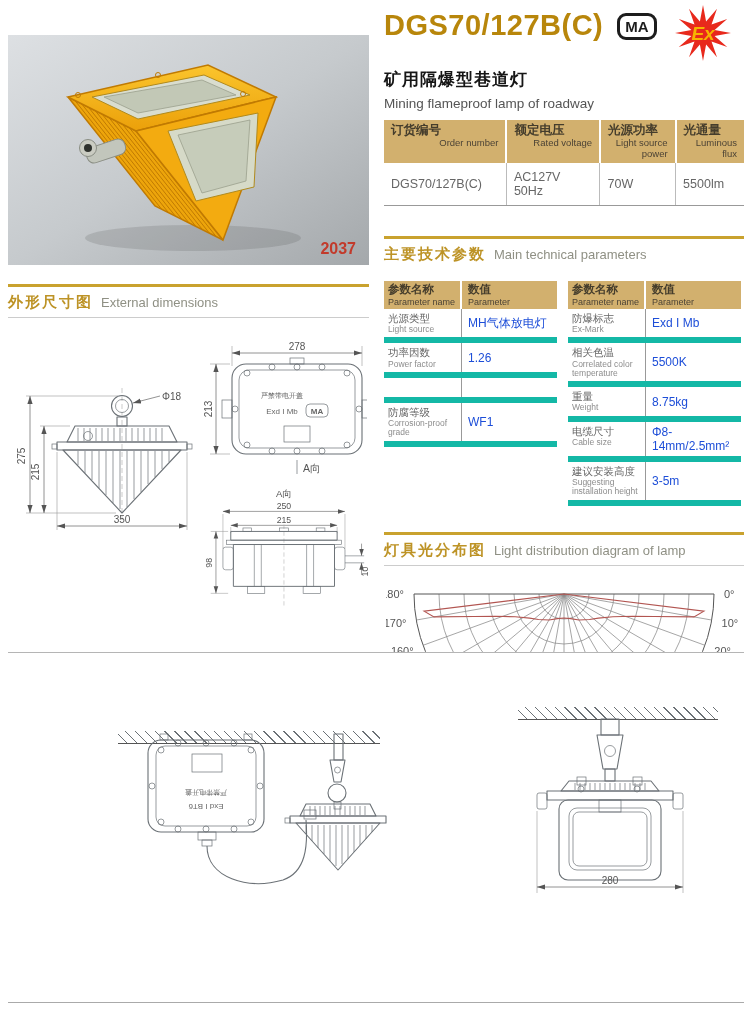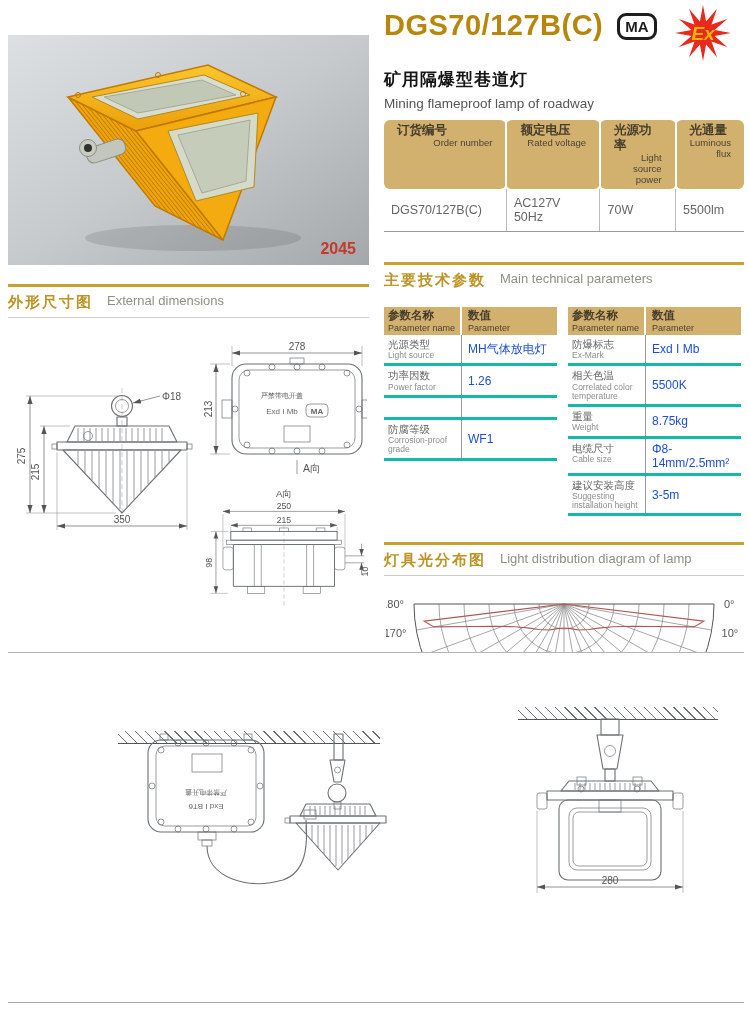--- a/index.html
+++ b/index.html
@@ -9,53 +9,53 @@
   .col-left{width:361px;flex:none;}
   .col-right{flex:1;min-width:0;}
 
   
   .photo{margin-top:27px;height:230px;position:relative;}
   .photo svg{display:block;}
   .photo .code{position:absolute;right:13px;bottom:7px;color:#c23a2b;font-weight:bold;font-size:16px;}
 
   
   .goldline{height:3px;background:#c9a22e;}
-  .sec-title{display:flex;align-items:flex-start;gap:14px;margin:6px 0 5px;}
+  .sec-title{display:flex;align-items:center;gap:8px;margin:6px 0 5px;}
   .sec-cn{font-size:15px;font-weight:bold;color:#bd9326;letter-spacing:2px;}
   .sec-en{font-size:13px;color:#8f9084;}
   .subline{border-top:1px solid #ccc;}
 
   
   .brand-row{display:flex;align-items:flex-start;gap:14px;}
   .model{font-size:29px;font-weight:bold;color:#b8860b;line-height:1.05;margin-top:2px;letter-spacing:0.5px;}
   .ma-badge{margin-top:5px;border:3px solid #1d1d1d;border-radius:9px;padding:0 5px;
             font-size:15px;font-weight:bold;color:#1d1d1d;line-height:21px;}
   .ex-badge{margin-top:-3px;}
   .sub-cn{font-size:17px;font-weight:bold;color:#161616;margin-top:3px;letter-spacing:1px;}
   .sub-en{font-size:13.5px;color:#555;margin:5px 0 9px;}
 
   
   .otable{width:100%;border-collapse:collapse;table-layout:fixed;}
-  .otable th{background:#d2b06e;text-align:left;padding:3px 13px;border-right:2px solid #fff;vertical-align:top;border-radius:6px;}
+  .otable th{background:#d2b06e;text-align:left;padding:3px 7px;border-right:2px solid #fff;vertical-align:top;}
   .otable th:last-child{border-right:none;}
   .th-cn{display:block;font-size:12.5px;font-weight:bold;color:#453d2c;line-height:1.2;}
   .th-en{display:block;font-size:9.5px;font-weight:normal;color:#4c4335;line-height:1.15;text-align:right;}
   .otable td{font-size:12.5px;color:#666;padding:7px 7px;border-right:1px solid #bbb;border-bottom:1px solid #999;}
   .otable td:last-child{border-right:none;}
 
   
   .tech-sec{margin-top:30px;}
   .ptables{display:flex;gap:11px;margin-top:17px;}
   .ptable{width:173px;flex:none;}
   .phead{display:flex;background:#d2b06e;}
   .phead .pn{width:78px;border-right:2px solid #fff;padding:2px 4px;box-sizing:border-box;}
   .phead .pv{flex:1;padding:2px 6px;}
   .phead .cn{display:block;font-size:11.5px;font-weight:bold;color:#453d2c;line-height:1.2;}
   .phead .en{display:block;font-size:9px;color:#4c4335;line-height:1.15;}
-  .prow{display:flex;border-bottom:3px solid #14b8a6;min-height:28px;}
+  .prow{display:flex;border-bottom:6px solid #14b8a6;min-height:28px;}
   .prow .pn{width:78px;border-right:1px solid #999;padding:3px 4px;box-sizing:border-box;}
   .prow .pv{flex:1;padding:3px 6px;display:flex;align-items:center;font-size:12px;color:#1d4ed8;}
   .prow .cn{display:block;font-size:10.5px;color:#666;line-height:1.25;}
   .prow .en{display:block;font-size:8.5px;color:#8d8d8d;line-height:1.1;}
   .prow.empty{min-height:19px;}
 
   
   .dist-sec{margin-top:26px;}
   .chart-wrap{margin-top:10px;text-align:center;}
 
@@ -137,21 +137,21 @@
             <circle cx="70" cy="60" r="2.5" fill="none" stroke-width="1"></circle>
             <circle cx="150" cy="40" r="2.5" fill="none" stroke-width="1"></circle>
             <circle cx="235" cy="59" r="2.5" fill="none" stroke-width="1"></circle>
           </g>
           <g>
             <rect x="78" y="108" width="40" height="16" rx="7" fill="#c2c6bc" stroke="#8a8e84" transform="rotate(-18 98 116)"></rect>
             <circle cx="80" cy="113" r="8.5" fill="#caccc2" stroke="#8a8e84"></circle>
             <circle cx="80" cy="113" r="4" fill="#2f322d"></circle>
           </g>
         </svg>
-        <div class="code">2045</div>
+        <div class="code">2037</div>
       </div>
 
       <div class="dim-sec">
         <div class="goldline"></div>
         <div class="sec-title">
           <span class="sec-cn">外形尺寸图</span>
           <span class="sec-en">External dimensions</span>
         </div>
         <div class="subline"></div>
 

